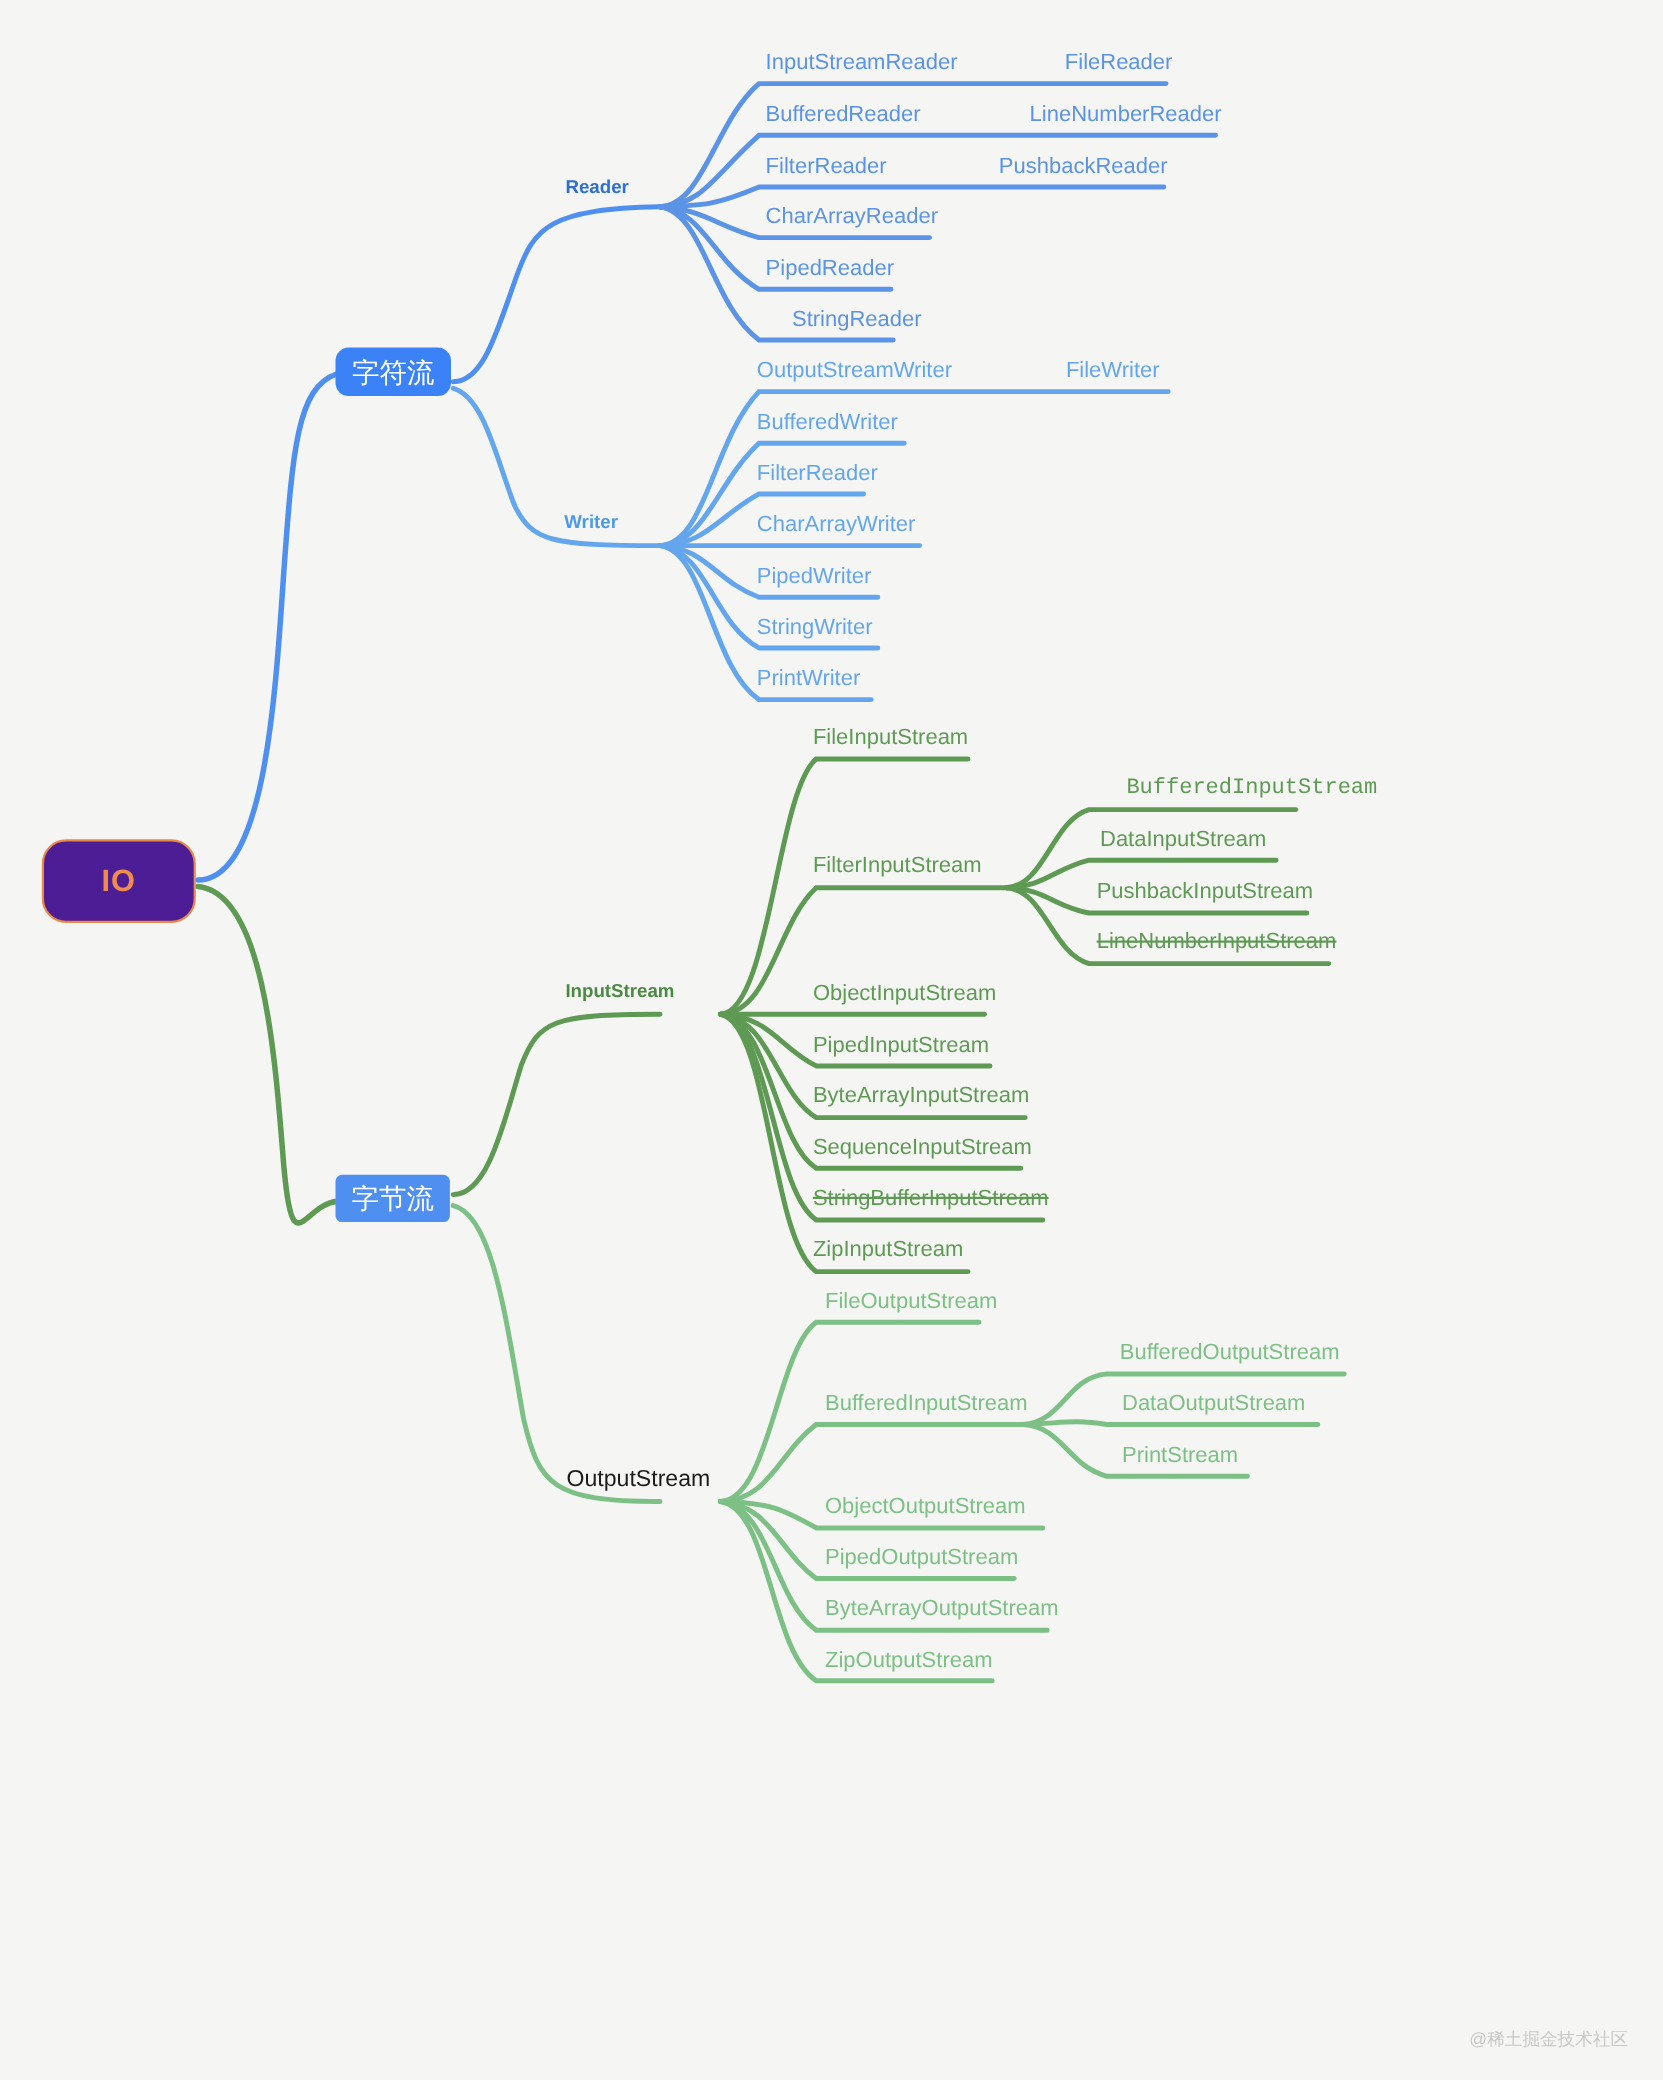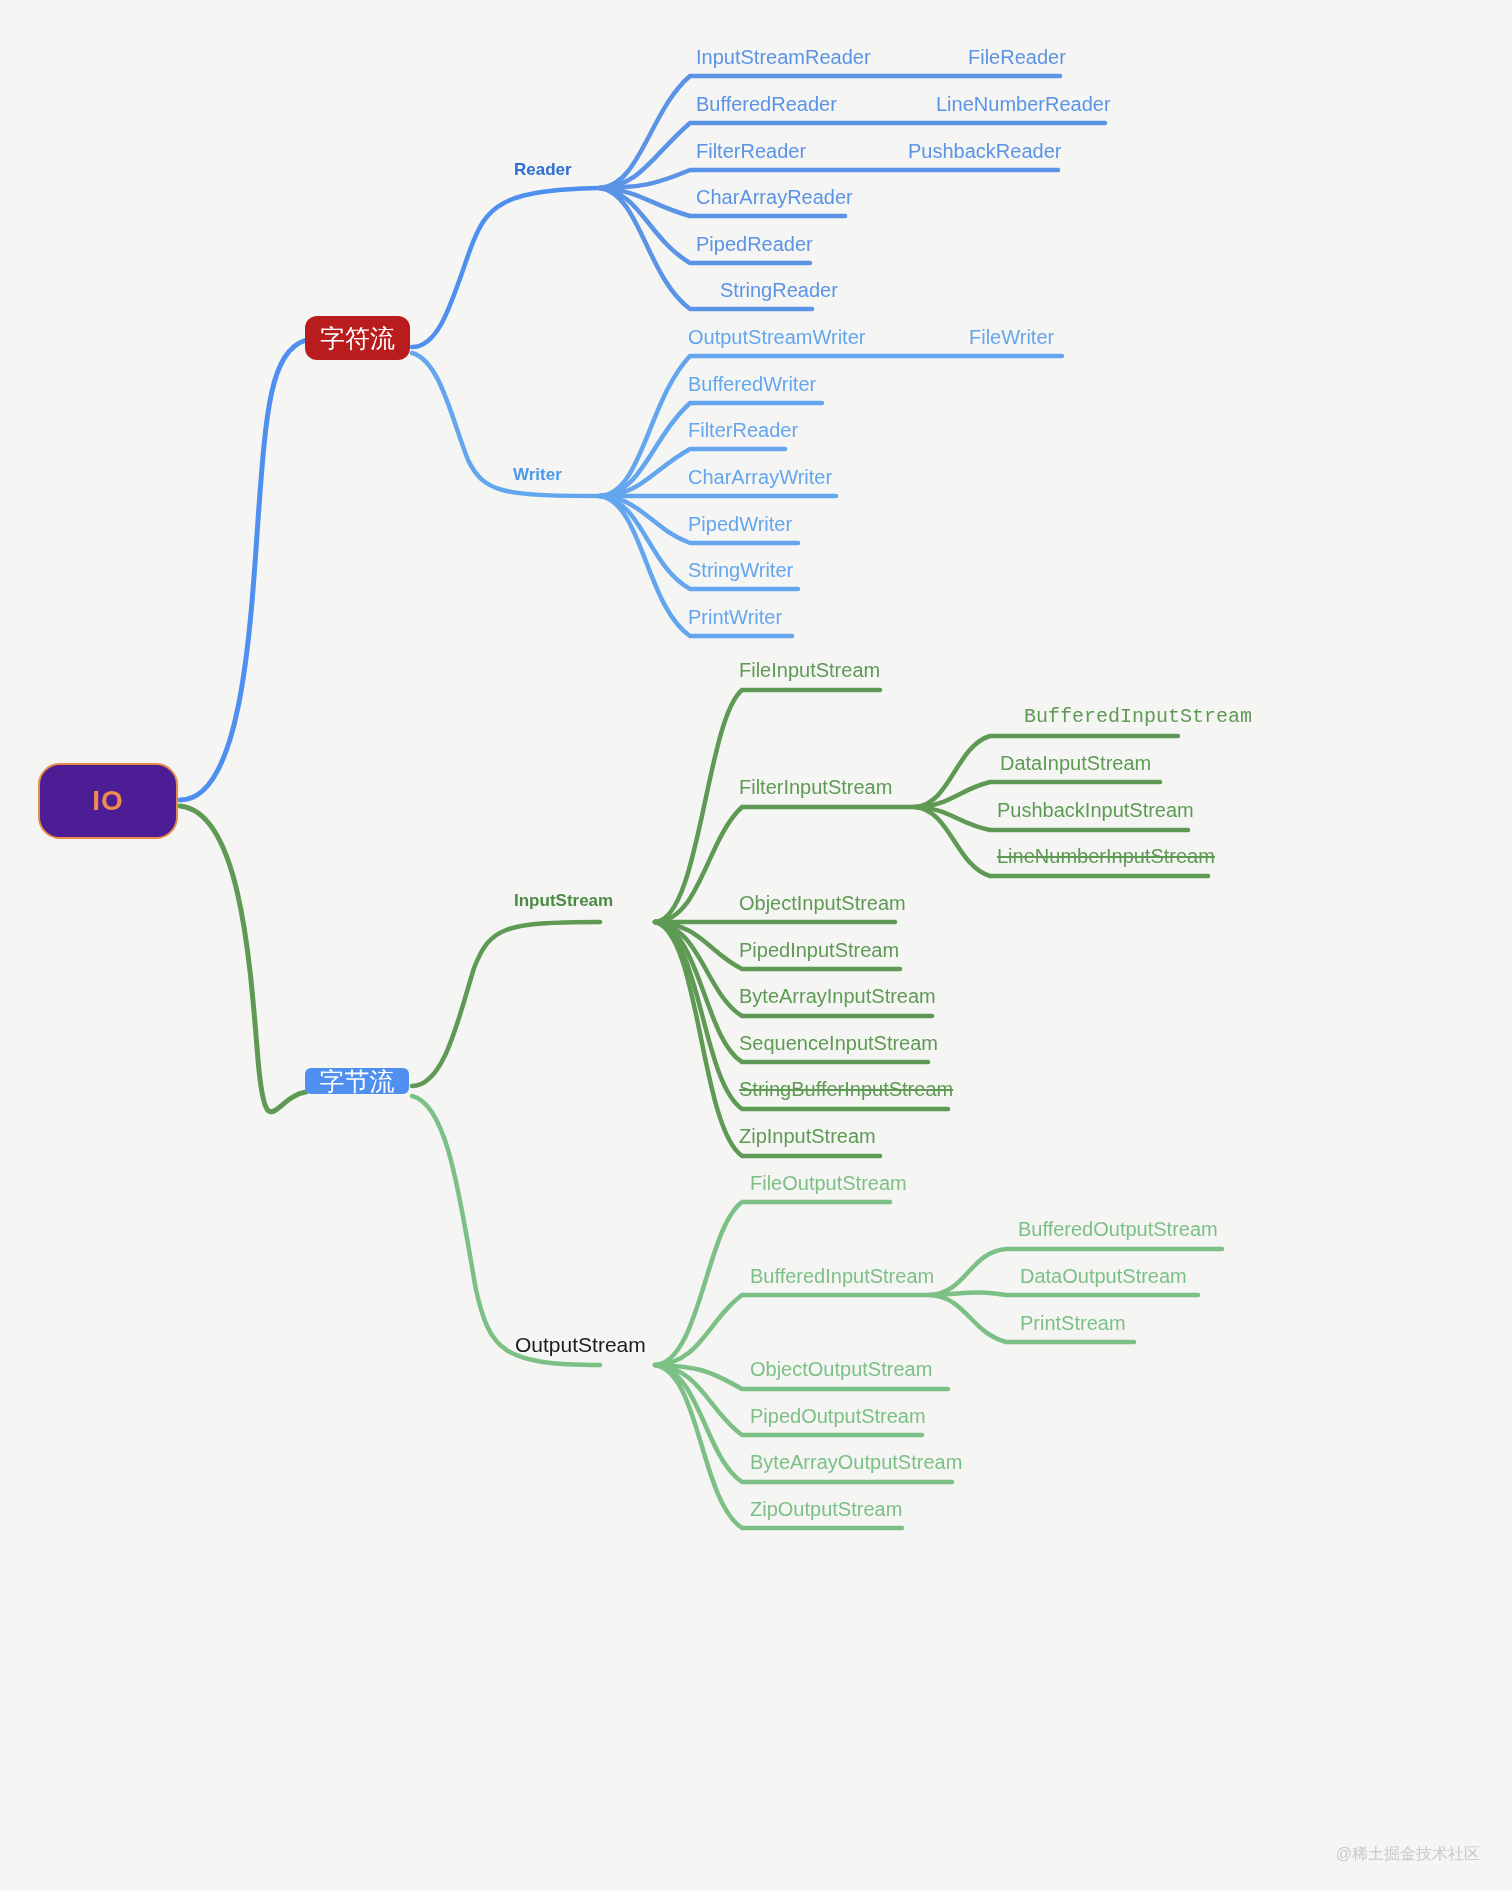--- a/index.html
+++ b/index.html
@@ -22,22 +22,22 @@
     display:flex;align-items:center;justify-content:center;
     color:#ef8b4d;font-size:28px;font-weight:bold;letter-spacing:1px;
   }
 
   
   .chip{
     color:#fff;font-size:25px;
     display:flex;align-items:center;justify-content:center;
     box-sizing:border-box;padding:0 16px;
   }
-  .chip-char{left:305px;top:316px;width:105px;height:44px;background:#b91c1c;border-radius:12px;}
-  .chip-byte{left:305px;top:1068px;width:104px;height:26px;background:#4f8ff0;border-radius:6px;}
+  .chip-char{left:305px;top:316px;width:105px;height:44px;background:#3b82f6;border-radius:12px;}
+  .chip-byte{left:305px;top:1068px;width:104px;height:43px;background:#4f8ff0;border-radius:6px;}
 
   
   .l2{font-size:17px;font-weight:bold;}
   .l2-reader{left:514px;top:160px;color:#2f6fd0;}
   .l2-writer{left:513px;top:465px;color:#4b9ae8;}
   .l2-instream{left:514px;top:891px;color:#4b8a43;}
   .l2-outstream{left:515px;top:1333px;color:#1c1c1c;font-weight:normal;font-size:21px;}
 
   
   .leaf{font-size:20px;}

